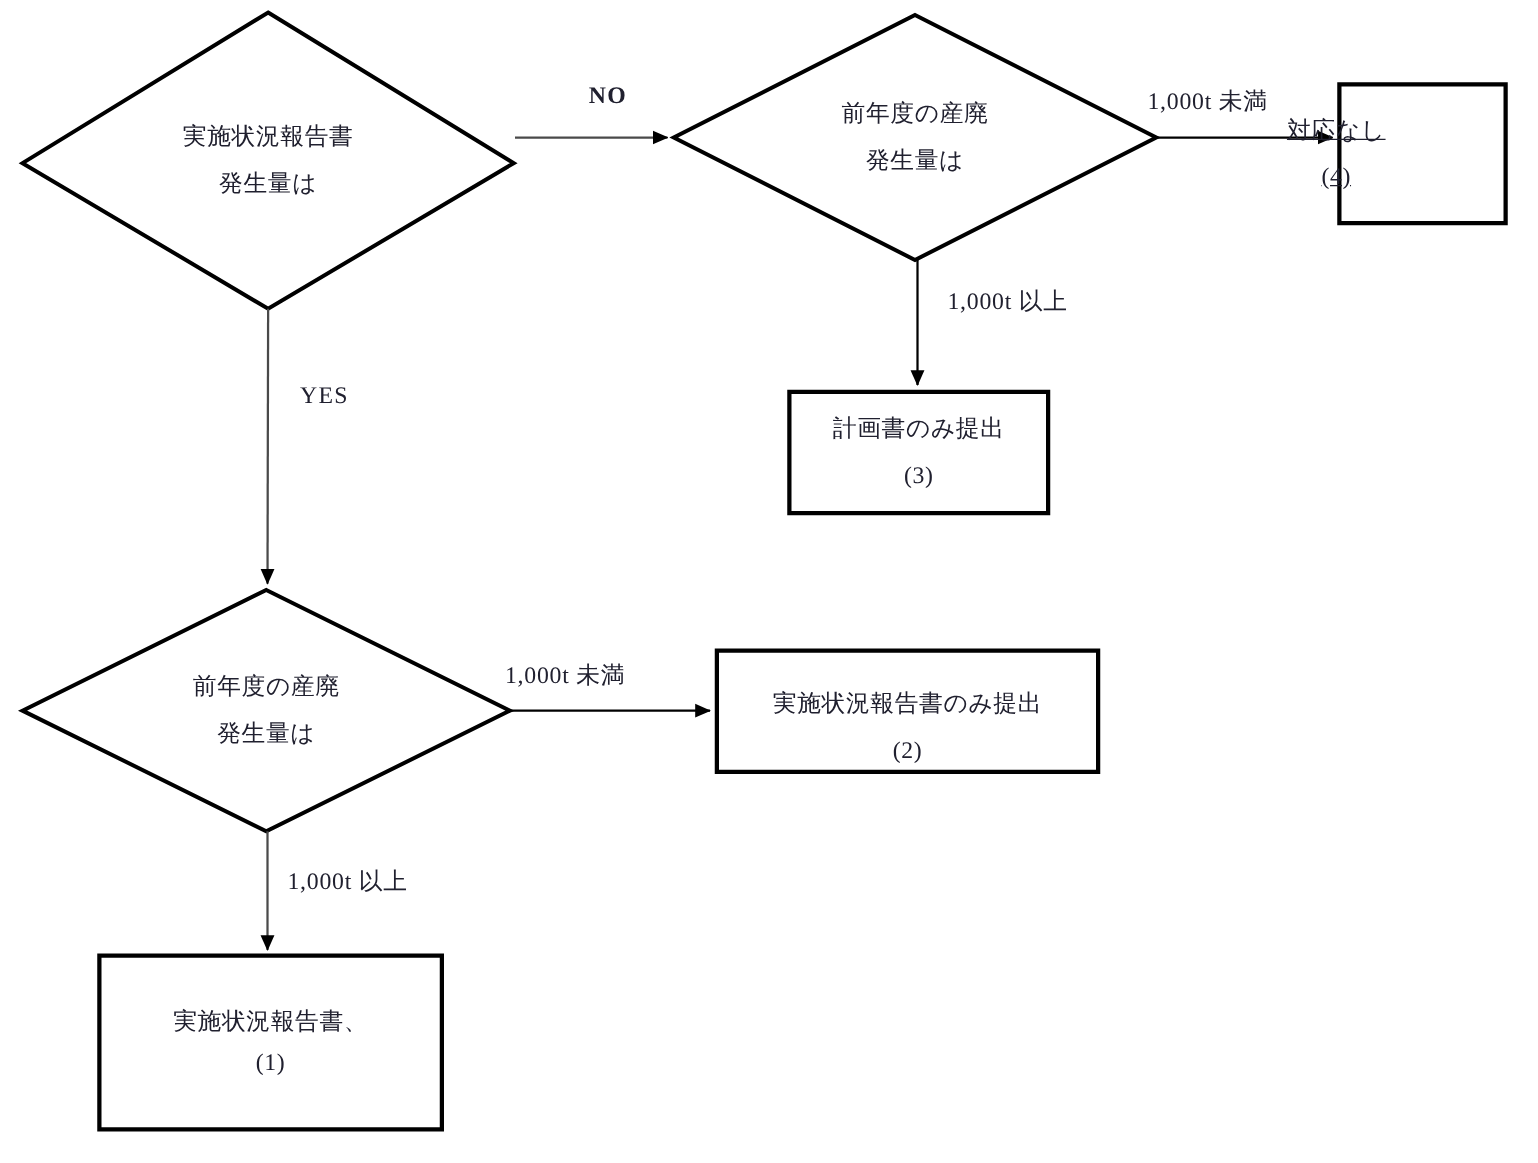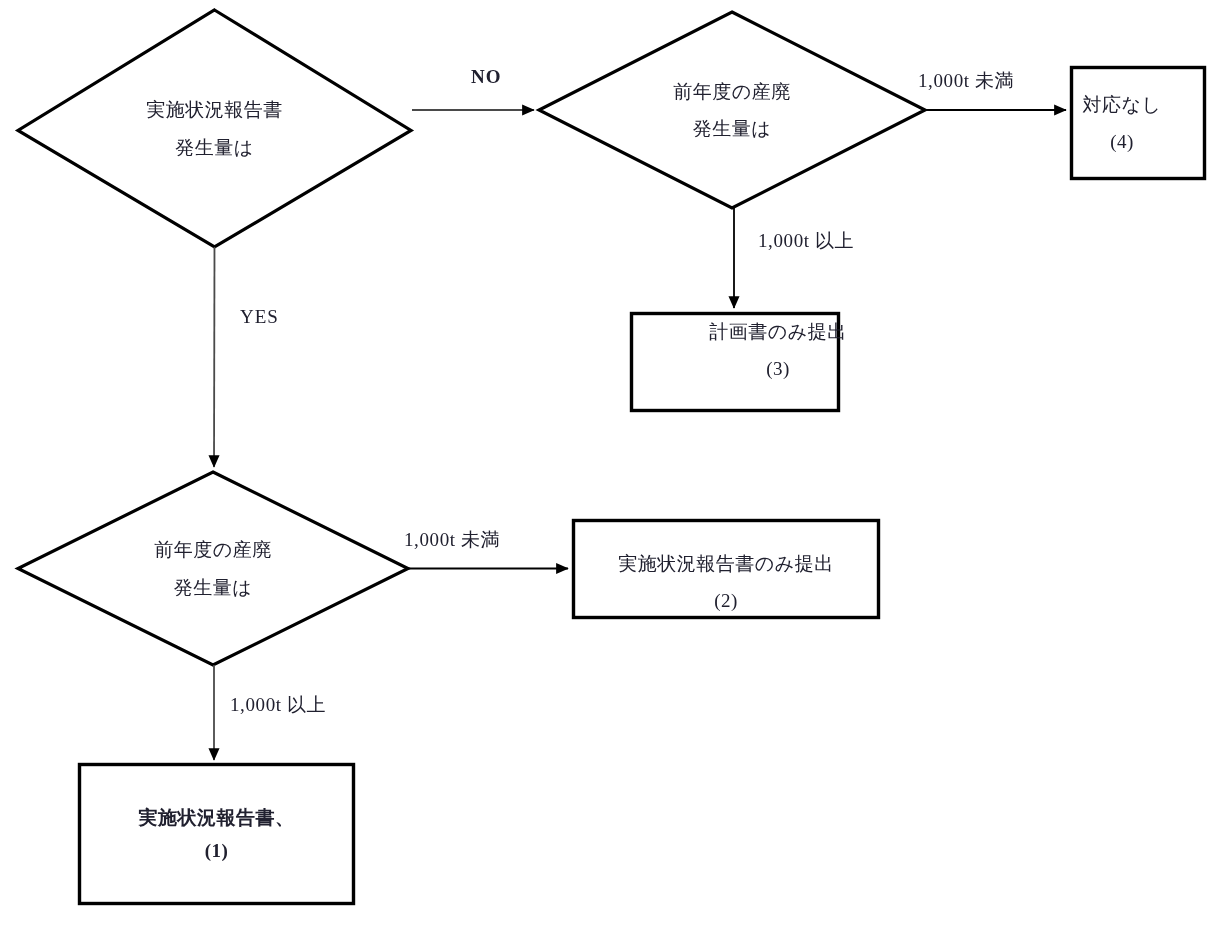--- a/index.html
+++ b/index.html
@@ -99,36 +99,36 @@
   <div class="node-text" style="left:539px; top:12px; width:386px; height:196px;">
     <span>前年度の産廃</span>
     <span>発生量は</span>
   </div>
 
   <div class="node-text" style="left:18px; top:472px; width:390px; height:193px;">
     <span>前年度の産廃</span>
     <span>発生量は</span>
   </div>
 
-  <div class="node-text" style="left:1060px; top:66px; width:124px; height:114px;">
+  <div class="node-text" style="left:1007px; top:66px; width:124px; height:114px;text-decoration:underline;">
     <span>対応なし</span>
     <span>(4)</span>
   </div>
 
-  <div class="node-text" style="left:630px; top:300px; width:210px; height:100px;padding-left:43px;">
+  <div class="node-text" style="left:630px; top:312px; width:210px; height:100px;">
     <span>計画書のみ提出</span>
     <span>(3)</span>
   </div>
 
   <div class="node-text" style="left:572px; top:519px; width:308px; height:100px;justify-content:flex-end;">
     <span>実施状況報告書のみ提出</span>
     <span>(2)</span>
   </div>
 
-  <div class="node-text" style="left:78px; top:763px; width:277px; height:142px; line-height:1.75;font-weight:bold;">
+  <div class="node-text" style="left:78px; top:763px; width:277px; height:142px; line-height:1.75;">
     <span>実施状況報告書、</span>
     <span>(1)</span>
   </div>
 
   <div class="edge-label latin" style="left:471px; top:66px;font-weight:bold;">NO</div>
 
   <div class="edge-label latin" style="left:226px; top:306px;margin-left:14px;">YES</div>
 
   <div class="edge-label" style="left:918px; top:68px;">1,000t 未満</div>
 

